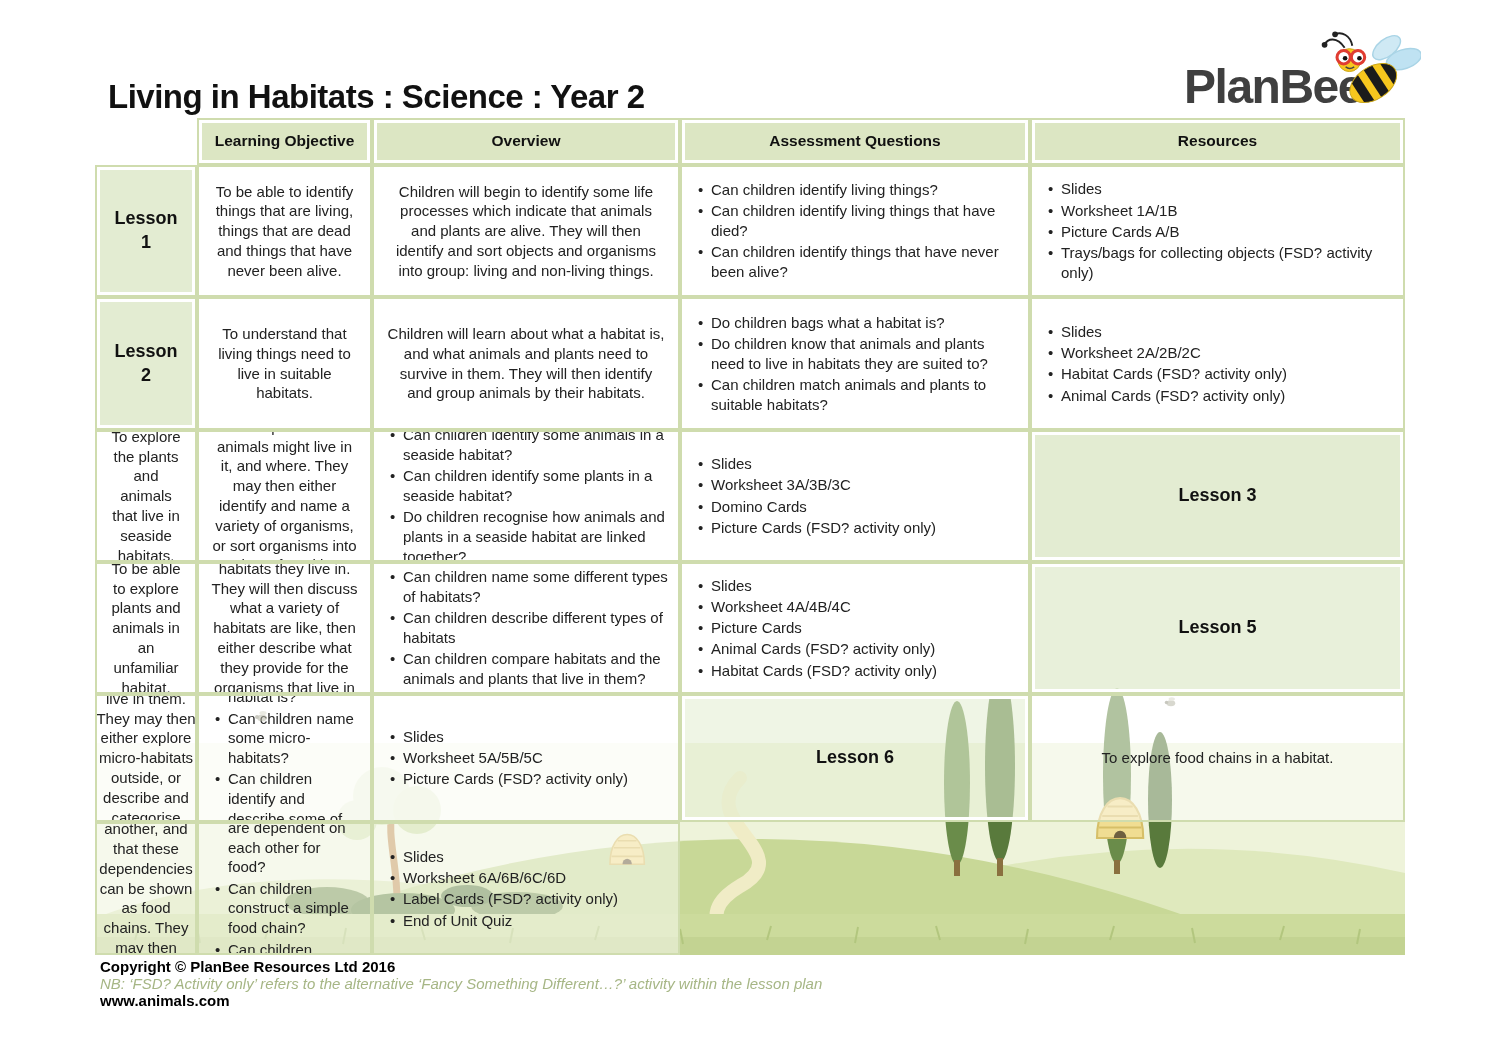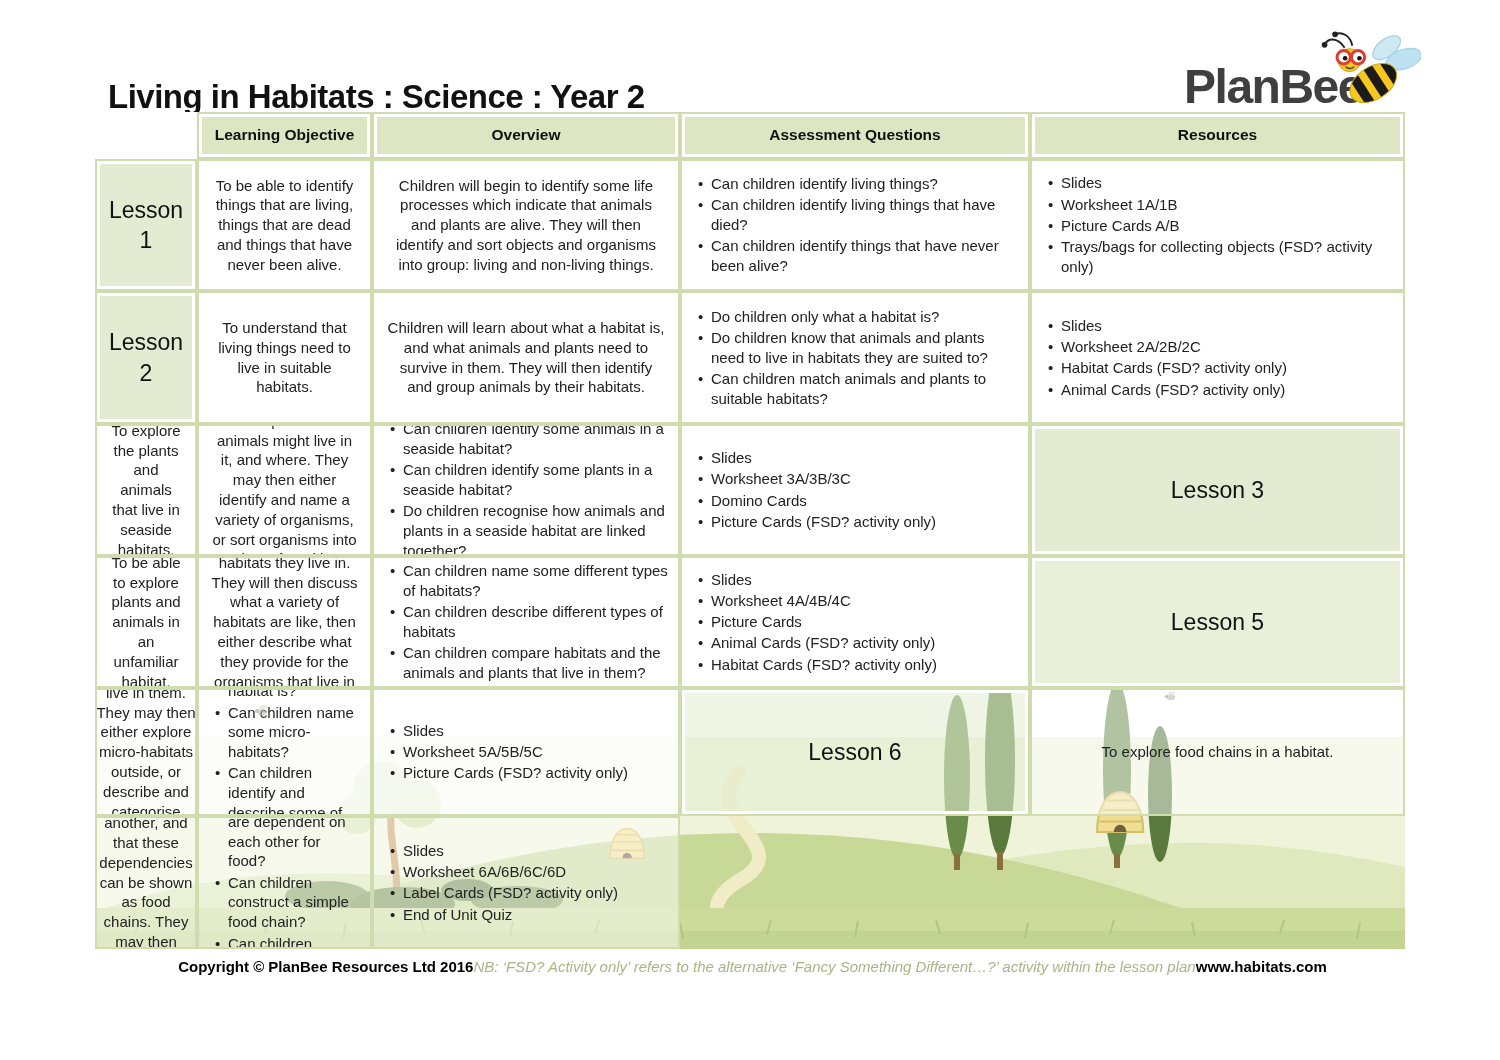--- a/index.html
+++ b/index.html
@@ -9,57 +9,57 @@
   }
   
   .page-header { position:absolute; top:52px; left:100px; right:95px; height:70px; }
   .page-title { position:absolute; left:0; top:18px; margin:8px; font-size:33px; font-weight:bold; letter-spacing:-0.5px; color:#111; }
   .logo { position:absolute; right:42px; top:0; height:70px; }
   .logo-text { font-size:48px; letter-spacing:-1.5px; color:#3f3f3f; line-height:70px; }
   .logo-text .plan { font-weight:700; }
   .logo-text .bee  { font-weight:700; }
   .logo-bee { position:absolute; right:-58px; top:-22px; }
   
-  .table-wrap { position:absolute; top:112px; left:95px; width:1212px; height:837px; }
+  .table-wrap { position:absolute; top:118px; left:95px; width:1212px; height:837px; }
   .landscape  { position:absolute; left:0; top:570px; width:1310px; height:267px; z-index:0; }
   .grid {
     position:relative; z-index:1; display:grid; width:1310px; height:837px;
     grid-template-columns:102px 175px 308px 350px 375px;
     grid-template-rows:47px 132px 133px 132px 132px 128px 133px;
   }
   .cell {
     box-sizing:border-box; border:2.5px solid #cfdcae;
     display:flex; flex-direction:column; align-items:center; justify-content:center;
     font-size:15px; line-height:1.32; color:#222; text-align:center; padding:6px 12px;
     overflow:hidden;
   }
   .cell.white { background:#ffffff; }
   .cell.header {
     background:#dce6c3; box-shadow:inset 0 0 0 3px #fff;
     font-weight:bold; font-size:15.5px; color:#111;
   }
   .cell.corner { border:none; background:#ffffff; box-shadow:none; }
   .cell.lesson {
     background:#e3ecd2; box-shadow:inset 0 0 0 3px #fff;
-    font-weight:normal; font-size:23px; color:#111;
+    font-weight:bold; font-size:18px; color:#111;
   }
   .cell.list { align-items:flex-start; justify-content:center; text-align:left; padding:8px 8px 8px 16px; }
   .cell.list ul { margin:0; padding:0; list-style:none; }
   .cell.list li { position:relative; padding-left:13px; margin:1.5px 0; }
   .cell.list li .b { position:absolute; left:0; top:0; }
   
   .cell.white.r4 { background:rgba(255,255,255,0.80); }
   .cell.lesson.r4 { background:rgba(228,237,211,0.85); }
   .cell.white.r5 { background:rgba(255,255,255,0.48); }
   .cell.lesson.r5 { background:rgba(228,237,211,0.58); }
   .tiny-bee { position:absolute; z-index:2; opacity:0.55; }
   
   .page-footer {
     position:absolute; top:958px; left:100px; width:1305px;
-    display:flex; justify-content:center; align-items:baseline;
+    display:flex; justify-content:flex-end; align-items:baseline;flex-direction:column;
   }
   .foot-copy, .foot-site { font-size:15px; font-weight:bold; color:#000; }
   .foot-note { font-size:15px; font-weight:normal; font-style:italic; color:#a6b685; }
 </style>
 </head>
 <body>
 
 <div class="page">
 
   <div class="page-header">
@@ -183,21 +183,21 @@
             <li><span class="b">•</span><span class="t">Picture Cards A/B</span></li>
             <li><span class="b">•</span><span class="t">Trays/bags for collecting objects (FSD? activity only)</span></li>
           </ul>
         </div>
 
   <div class="cell lesson r1">Lesson 2</div>
   <div class="cell white r1">To understand that living things need to live in suitable habitats.</div>
   <div class="cell white r1">Children will learn about what a habitat is, and what animals and plants need to survive in them. They will then identify and group animals by their habitats.</div>
   <div class="cell white list r1">
           <ul>
-            <li><span class="b">•</span><span class="t">Do children only what a habitat is?</span></li>
+            <li><span class="b">•</span><span class="t">Do children bags what a habitat is?</span></li>
             <li><span class="b">•</span><span class="t">Do children know that animals and plants need to live in habitats they are suited to?</span></li>
             <li><span class="b">•</span><span class="t">Can children match animals and plants to suitable habitats?</span></li>
           </ul>
         </div>
   <div class="cell white list r1">
           <ul>
             <li><span class="b">•</span><span class="t">Slides</span></li>
             <li><span class="b">•</span><span class="t">Worksheet 2A/2B/2C</span></li>
             <li><span class="b">•</span><span class="t">Habitat Cards (FSD? activity only)</span></li>
             <li><span class="b">•</span><span class="t">Animal Cards (FSD? activity only)</span></li>
@@ -287,16 +287,16 @@
     <svg class="tiny-bee" style="left:1068px; top:578px;" width="14" height="12" viewBox="0 0 16 13">
       <ellipse cx="9" cy="8" rx="5" ry="3.4" fill="#b9b9a8"></ellipse>
       <ellipse cx="10" cy="3" rx="3.6" ry="2" fill="#d9d9cc"></ellipse>
       <circle cx="4" cy="7" r="2" fill="#9c9c8c"></circle>
     </svg>
   </div>
 
   <div class="page-footer">
     <span class="foot-copy">Copyright © PlanBee Resources Ltd 2016</span>
     <span class="foot-note">NB: ‘FSD? Activity only’ refers to the alternative ‘Fancy Something Different…?’ activity within the lesson plan</span>
-    <span class="foot-site">www.habitats.com</span>
+    <span class="foot-site">www.animals.com</span>
   </div>
 
 </div>
 
 </body></html>

